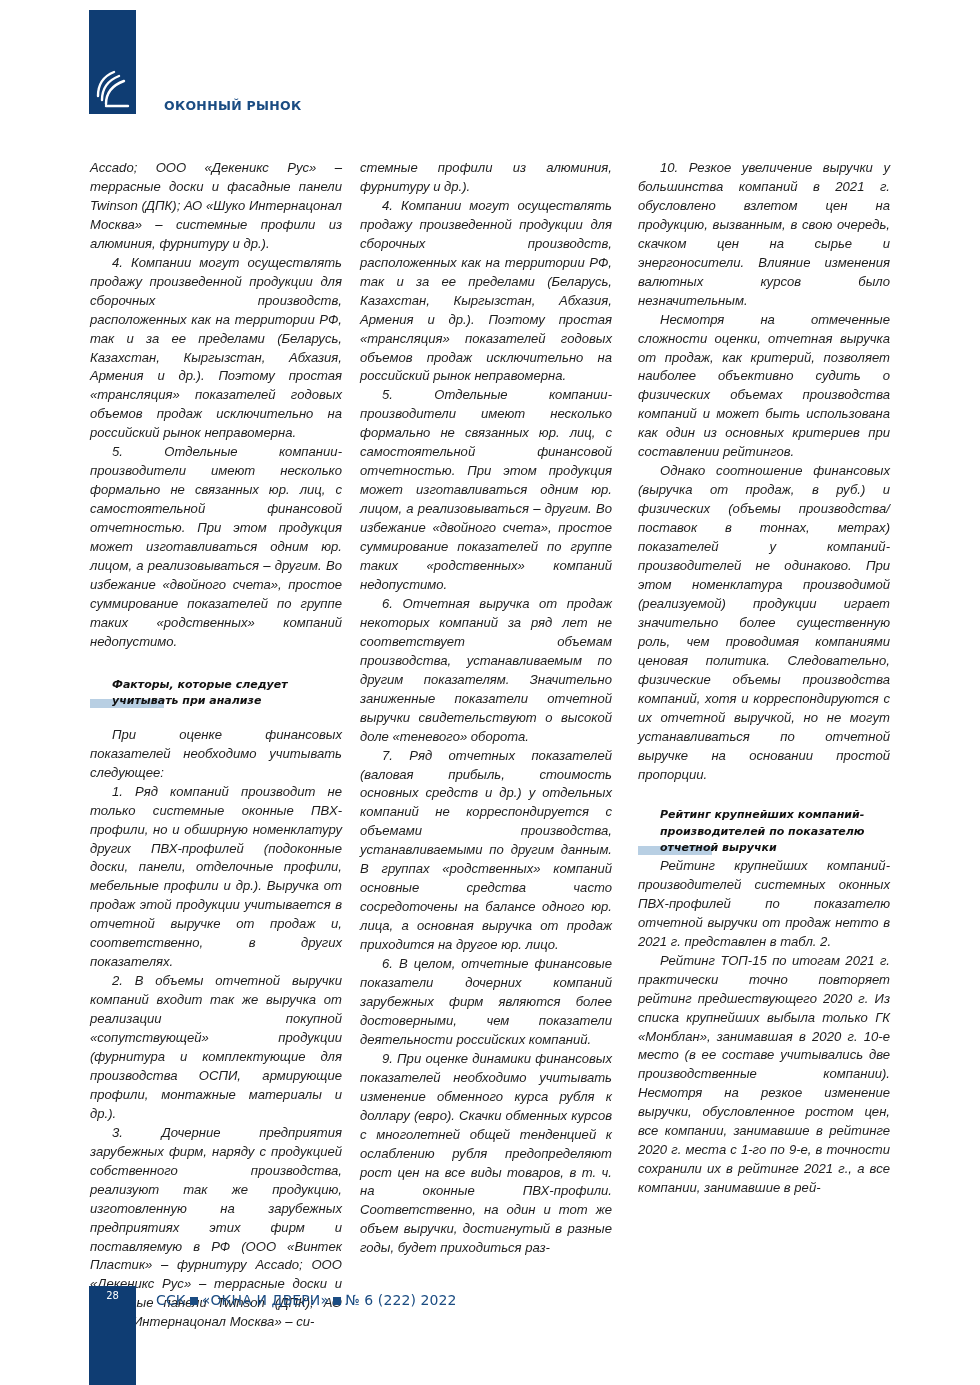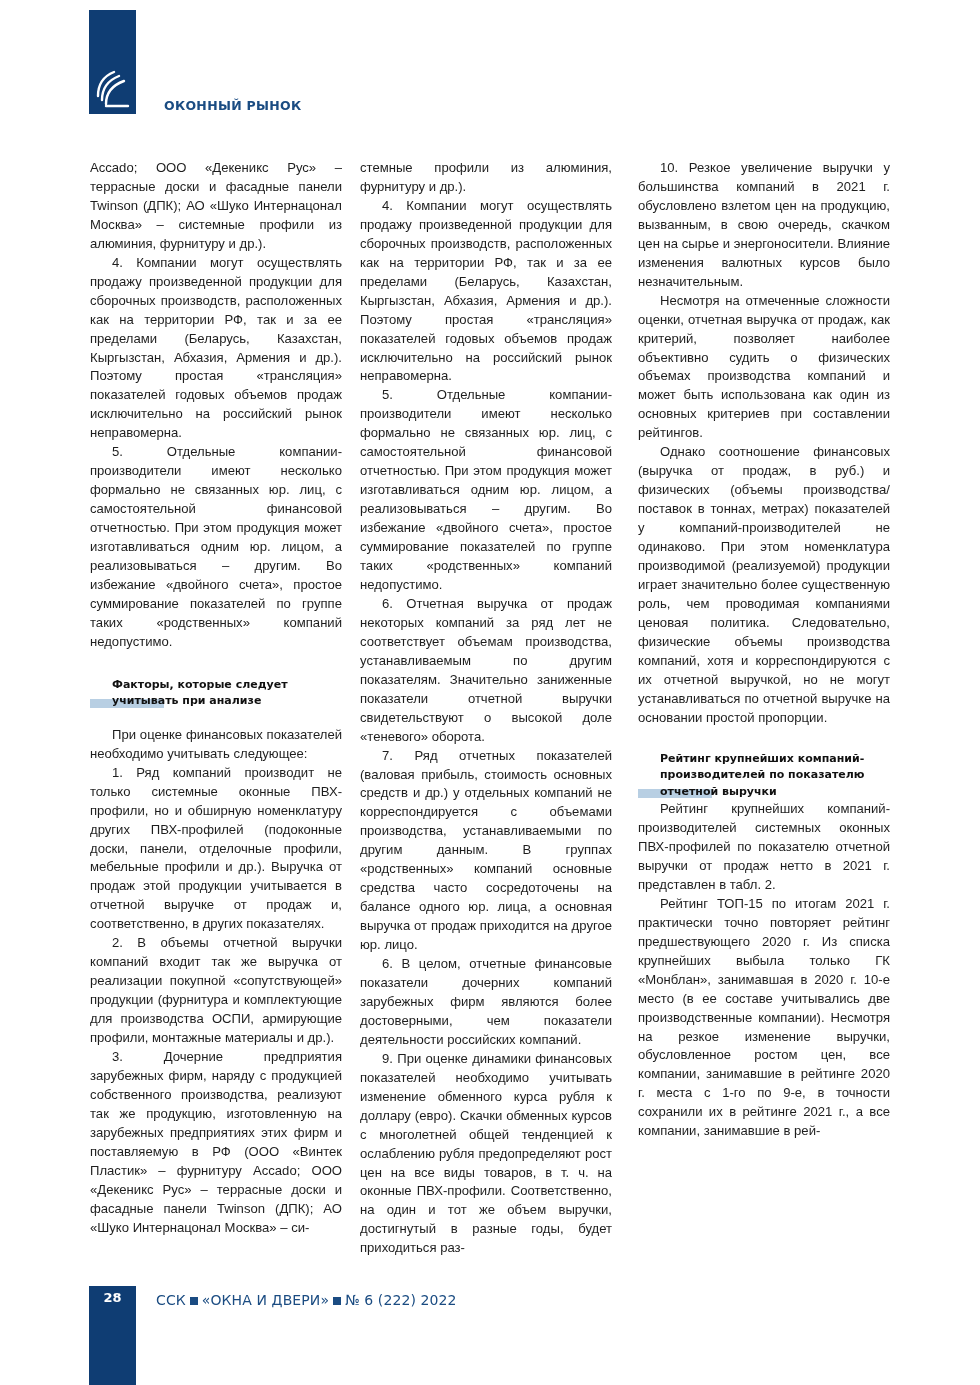--- a/index.html
+++ b/index.html
@@ -2,34 +2,34 @@
 <html><head>
 <meta charset="utf-8">
 <style>
   html, body { margin: 0; padding: 0; background: #ffffff; }
   body { width: 980px; height: 1385px; position: relative; overflow: hidden; font-family: "Liberation Sans", sans-serif; color: #1e1e1e; }
 
   .top-band { position: absolute; left: 89px; top: 10px; width: 47px; height: 104px; background: #0f3d73; }
   .logo { position: absolute; left: 92px; top: 66px; width: 40px; height: 44px; }
   .section-label { position: absolute; left: 155px; top: 98px; font-family: "DejaVu Sans", sans-serif; font-weight: bold; font-size: 12.5px; letter-spacing: 0.3px; color: #1b4c82; margin-left: 9px; }
 
-  .col { position: absolute; top: 159px; width: 252px; font-size: 13.1px; line-height: 18.95px; text-align: justify; }
+  .col { position: absolute; top: 159px; width: 252px; font-size: 13.1px; line-height: 18.95px; text-align: justify; font-style: italic; }
   .col1 { left: 90px; }
   .col2 { left: 360px; }
   .col3 { left: 638px; }
   .col p { margin: 0; text-indent: 0; }
   .col p.ind { text-indent: 22px; }
   .col p.noind { text-indent: 0; }
 
   .subhead { position: relative; font-family: "DejaVu Sans", sans-serif; font-weight: bold; font-size: 11px; line-height: 16.5px; color: #111; padding-left: 22px; text-align: left; }
   .subhead .bar { position: absolute; left: 0; bottom: 2px; width: 74px; height: 9px; background: #b8cfe3; z-index: 0; }
   .subhead span.txt { position: relative; z-index: 1; }
 
   .bottom-band { position: absolute; left: 89px; top: 1286px; width: 47px; height: 99px; background: #0f3d73; }
-  .page-num { position: absolute; left: 89px; top: 1290px; width: 47px; text-align: center; font-family: "DejaVu Sans", sans-serif; font-weight: bold; font-size: 13px; color: #ffffff; }
+  .page-num { position: absolute; left: 89px; top: 1290px; width: 47px; text-align: center; font-family: "DejaVu Sans", sans-serif; font-weight: normal; font-size: 10px; color: #ffffff; }
   .footer { position: absolute; left: 156px; top: 1292px; font-family: "DejaVu Sans", sans-serif; font-size: 14px; color: #1b4c82; letter-spacing: 0.1px; }
   .footer .sq { display: inline-block; width: 8px; height: 8px; background: #1b4c82; margin: 0 4px 1px 4px; vertical-align: middle; }
 </style>
 </head>
 <body>
 
 <div class="top-band"></div>
 <svg class="logo" viewBox="0 0 40 44">
   <g fill="none" stroke="#ffffff" stroke-width="2.4" stroke-linecap="round">
     <path d="M6 30 C6 18 12 10 22 6"></path>

